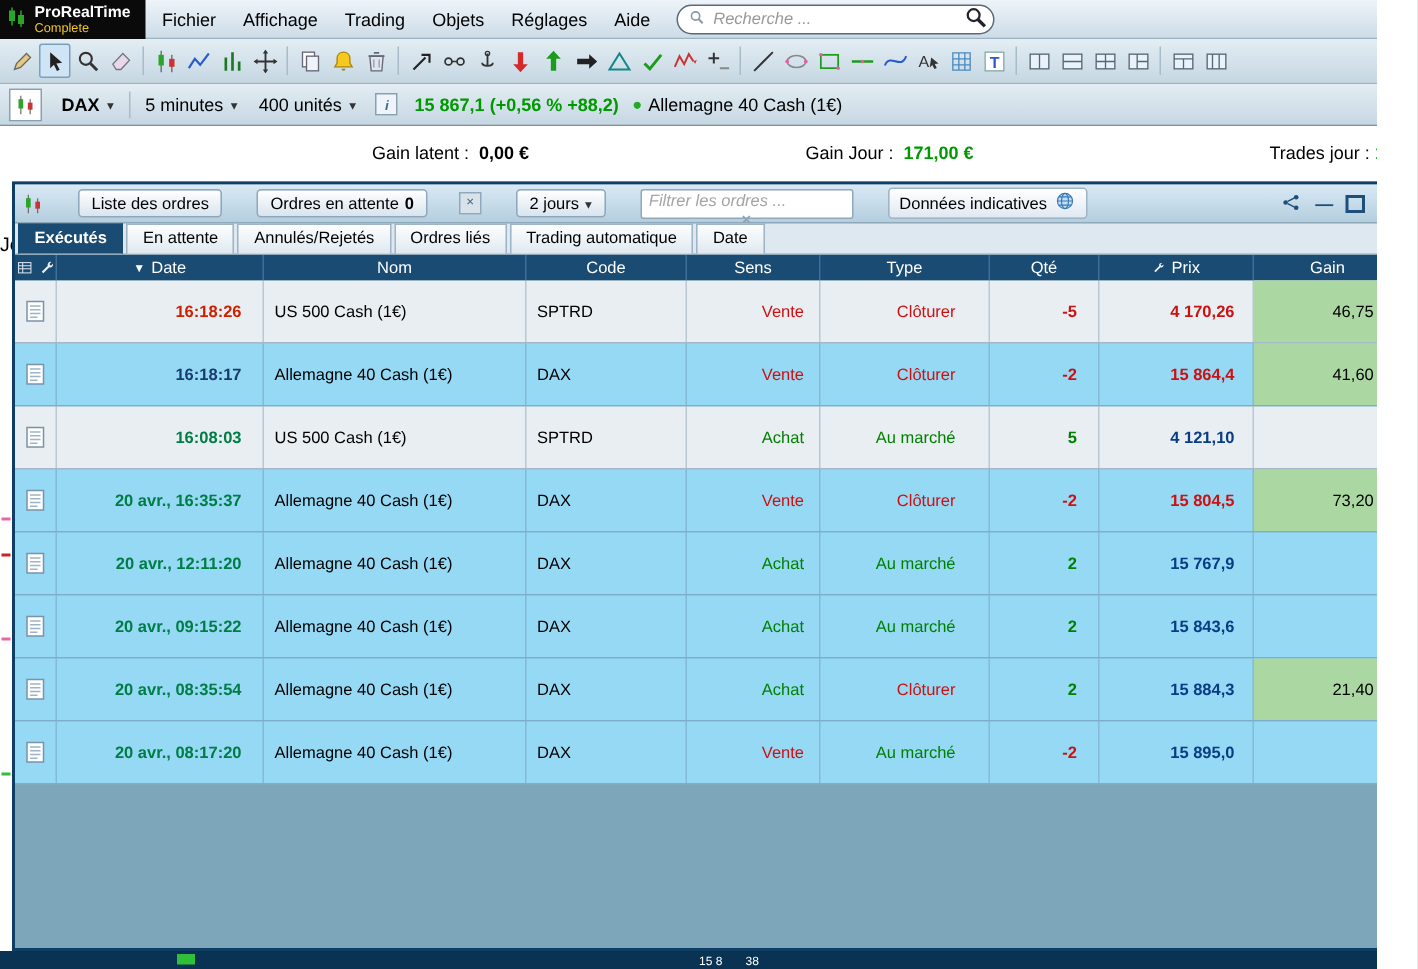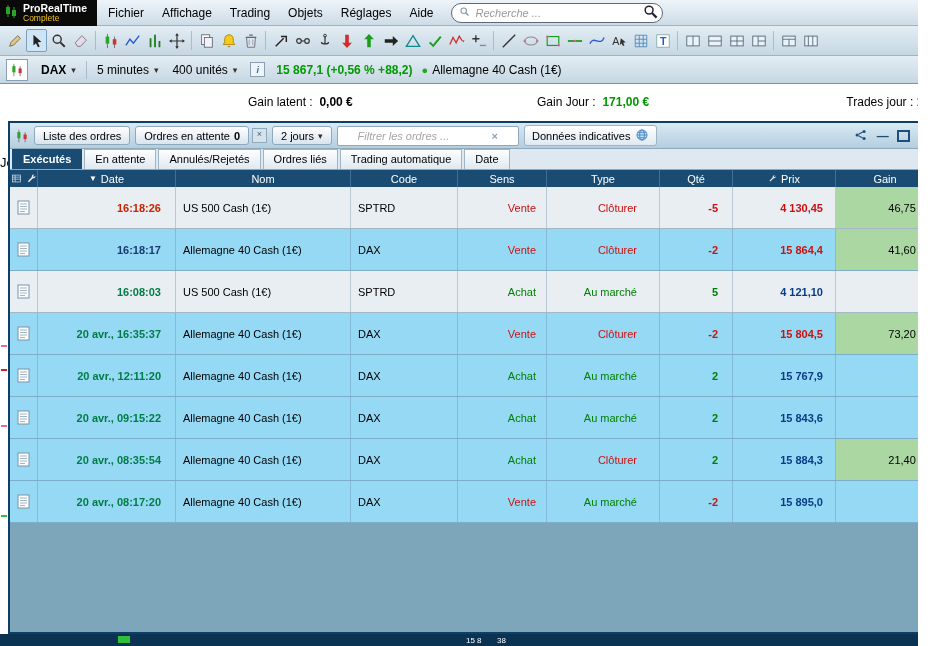--- a/index.html
+++ b/index.html
@@ -52,27 +52,27 @@
   .right-strip{position:absolute;left:937px;top:121px;width:8px;height:513px;background:#fff;overflow:hidden;}
   .edge-txt{position:absolute;font-size:13px;color:#000;}
   .scale-digit{position:absolute;left:2px;font-size:8px;color:#1a4b72;}
   .mark{position:absolute;width:6px;height:2px;}
   .bottombar{position:absolute;left:0;top:634px;width:945px;height:12px;background:#0a3252;}
   .bb-chip{position:absolute;left:118px;top:2px;width:12px;height:7px;background:#2fbf3a;}
   .bb-txt{position:absolute;top:2px;font-size:8px;color:#fff;white-space:nowrap;}
 
   
   .orders-window{position:absolute;left:8px;top:121px;width:929px;height:513px;border:2px solid #0e3e63;box-sizing:border-box;background:#7ea6bb;display:flex;flex-direction:column;}
-  .titlebar{height:26px;flex:0 0 26px;background:linear-gradient(#d9e9f5,#b4cede);border-bottom:1px solid #8fa8ba;display:flex;align-items:center;gap:5px;padding:0 5px;box-sizing:border-box;justify-content:flex-end;}
+  .titlebar{height:26px;flex:0 0 26px;background:linear-gradient(#d9e9f5,#b4cede);border-bottom:1px solid #8fa8ba;display:flex;align-items:center;gap:23px;padding:0 5px;box-sizing:border-box;justify-content:flex-end;}
   .w-icon{display:inline-flex;}
   .tb-btn{height:19px;font-size:11px;padding:0 8px;background:linear-gradient(#ffffff,#d8e4ee);border:1px solid #8fa8bc;border-radius:3px;color:#000;display:inline-flex;align-items:center;gap:4px;font-family:inherit;cursor:default;}
   .tb-btn .cnt{font-weight:bold;}
   .tb-btn .dd{font-size:9px;color:#333;}
   .mini-x{width:13px;height:13px;background:#d8e2ea;border:1px solid #8fa8bc;color:#46698c;font-size:9px;line-height:11px;text-align:center;margin-left:-2px;}
-  .filter{display:inline-flex;align-items:center;background:#fff;border:1px solid #8fa8bc;border-radius:2px;height:18px;padding:0 18px;}
+  .filter{display:inline-flex;align-items:center;background:#fff;border:1px solid #8fa8bc;border-radius:2px;height:18px;padding:0 3px;flex-direction:column;}
   .filter input{width:130px;border:none;outline:none;font-size:11px;font-family:inherit;background:transparent;}
   .filter input::placeholder{font-style:italic;color:#a5a5a5;}
   .filter .clear{color:#8fa3b5;font-size:11px;font-weight:bold;padding:0 2px;}
   .indic{display:inline-flex;align-items:center;gap:5px;font-size:11px;padding:0 7px;height:19px;background:linear-gradient(#ffffff,#dfe9f2);border:1px solid #9fb4c4;border-radius:3px;}
   .win-controls{margin-left:auto;display:flex;align-items:center;gap:9px;padding-right:3px;}
   .wc{color:#1c4f7a;font-weight:bold;font-size:12px;line-height:12px;cursor:default;}
   .wmin{letter-spacing:-1px;}
   .wmax{width:9px;height:8px;border:2px solid #1c4f7a;display:inline-block;}
   .wclose{font-size:14px;}
 
@@ -547,21 +547,21 @@
               <rect x="1" y="1" width="11" height="13" fill="#fdfefe" stroke="#7a93a8"></rect>
               <path d="M3 4h7M3 6.5h7M3 9h7M3 11.5h5" stroke="#9fb4c6"></path>
             </svg>
           </div>
     <div class="c c-date v-date dc-red">16:18:26</div>
     <div class="c c-nom v-nom">US 500 Cash (1€)</div>
     <div class="c c-code v-code">SPTRD</div>
     <div class="c c-sens v-sens red">Vente</div>
     <div class="c c-type v-type red">Clôturer</div>
     <div class="c c-qte v-qte red">-5</div>
-    <div class="c c-prix v-prix pc-red">4 130,45</div>
+    <div class="c c-prix v-prix pc-red">4 170,26</div>
     <div class="c c-gain v-gain has-gain">46,75 €</div>
   </div>
         <div class="trow blue">
     <div class="c c-icon">
             <svg width="13" height="15" viewBox="0 0 13 15">
               <rect x="1" y="1" width="11" height="13" fill="#fdfefe" stroke="#7a93a8"></rect>
               <path d="M3 4h7M3 6.5h7M3 9h7M3 11.5h5" stroke="#9fb4c6"></path>
             </svg>
           </div>
     <div class="c c-date v-date dc-navy">16:18:17</div>

